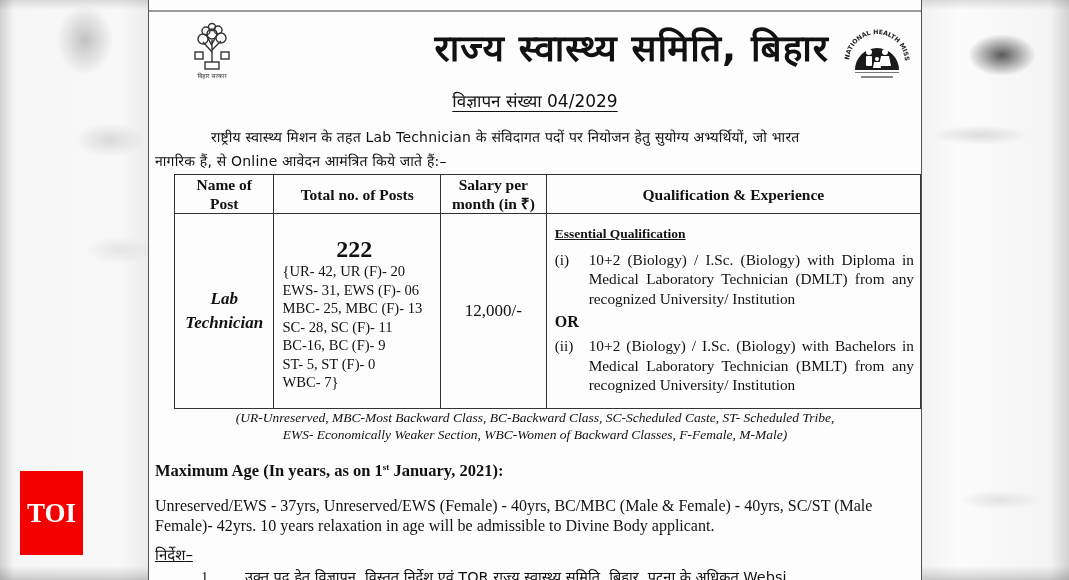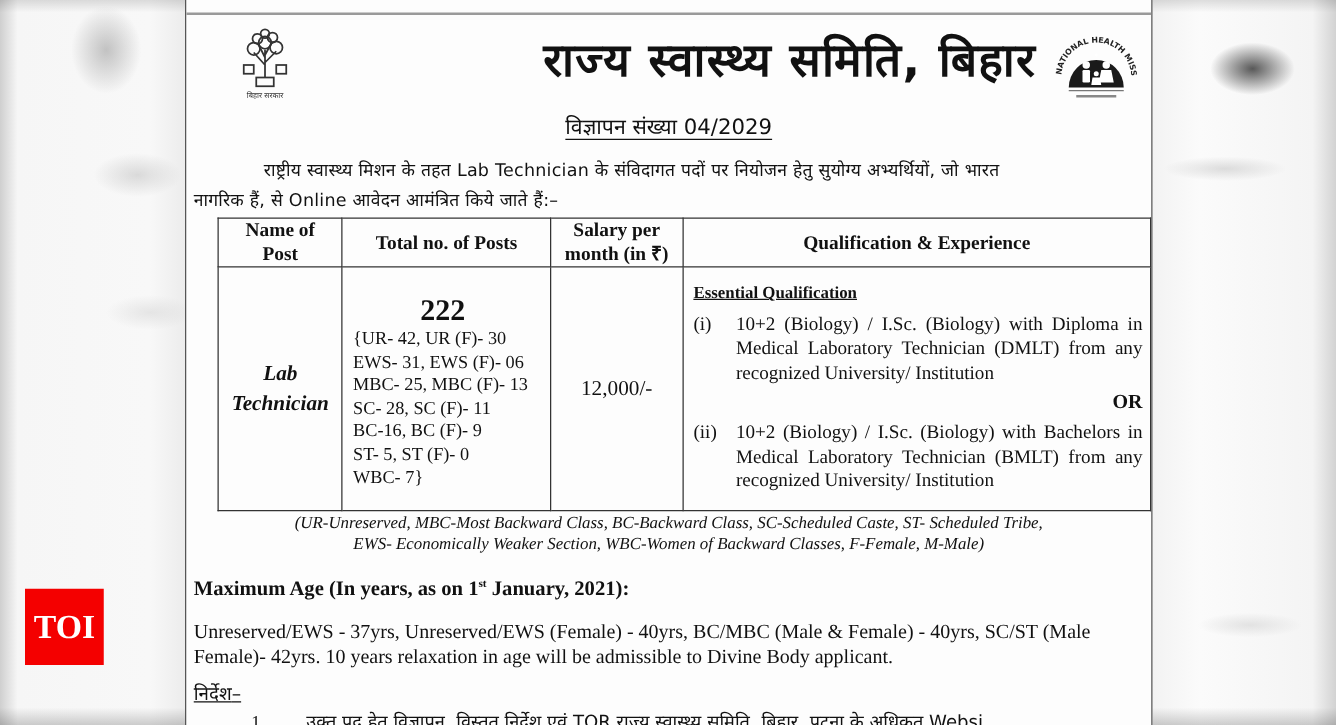--- a/index.html
+++ b/index.html
@@ -24,21 +24,21 @@
       radial-gradient(ellipse 70px 14px at 60px 135px, rgba(190,190,190,.5), rgba(255,255,255,0) 70%),
       radial-gradient(ellipse 60px 14px at 80px 500px, rgba(200,200,200,.45), rgba(255,255,255,0) 70%),
       linear-gradient(90deg, #f2f2f2 0px, #fbfbfb 40px, #f4f4f4 130px, #d2d2d2 149px);
   }
   .side .shade-bottom { position:absolute; left:0; right:0; bottom:0; height:14px;
     background:linear-gradient(180deg, rgba(0,0,0,0), rgba(0,0,0,.18)); }
   .side .shade-top { position:absolute; left:0; right:0; top:0; height:10px;
     background:linear-gradient(0deg, rgba(0,0,0,0), rgba(0,0,0,.12)); }
 
   .toi-logo {
-    position:absolute; left:20px; top:471px; width:63px; height:61px;
+    position:absolute; left:20px; top:471px; width:63px; height:84px;
     background:#f40000; color:#fff;
     display:flex; align-items:center; justify-content:center;
     font-family:"Liberation Serif", serif; font-weight:700; font-size:27px; letter-spacing:0;
   }
 
   
   .doc {
     position:absolute; left:148px; top:0; width:772px; height:580px;
     background:#fdfdfd;
     border-left:1px solid #555; border-right:1px solid #555;
@@ -81,21 +81,21 @@
   .post-name { font-weight:700; font-size:17px; line-height:24px; text-align:center;font-style:italic; }
   .posts-cell { vertical-align:top !important; padding-top:22px !important; }
   .total { font-weight:700; font-size:24px; text-align:center; margin-left:-6px; line-height:26px; }
   .breakup { font-size:14.6px; line-height:18.5px; padding-left:8px; white-space:nowrap; }
   .salary { text-align:center; font-size:17px; }
   .qual { vertical-align:top !important; padding:10px 6px 6px 8px !important; font-size:15.3px; line-height:19.6px; }
   .qual .ess { font-weight:700; font-size:13.5px; text-decoration:underline; margin-bottom:6px; }
   .qual .item { display:flex; }
   .qual .num { width:34px; flex:none; }
   .qual .txt { text-align:justify; flex:1; }
-  .qual .or { text-align:right; font-weight:700; font-size:16px; margin:4px 0 4px; }
+  .qual .or { text-align:left; font-weight:700; font-size:16px; margin:4px 0 4px; }
 
   .legend {
     position:absolute; left:0; width:772px; top:409px; text-align:center;
     font-style:italic; font-size:13.5px; line-height:17px;
   }
   .age-head {
     position:absolute; left:6px; top:461px; font-weight:700; font-size:16.5px;
   }
   .age-head sup { font-size:9px; }
   .age-text {
@@ -198,21 +198,21 @@
       <th class="c4">Qualification &amp; Experience</th>
     </tr>
     <tr style="height:195px">
       <td class="post-name">
         <div>Lab</div>
         <div>Technician</div>
       </td>
       <td class="posts-cell">
         <div class="total">222</div>
         <div class="breakup">
-          <div>{UR-  42, UR (F)- 30</div>
+          <div>{UR-  42, UR (F)- 20</div>
           <div>EWS-  31,  EWS (F)- 06</div>
           <div>MBC-  25,  MBC (F)- 13</div>
           <div>SC-  28,  SC (F)- 11</div>
           <div>BC-16,  BC (F)- 9</div>
           <div>ST-   5,  ST (F)- 0</div>
           <div>WBC- 7}</div>
         </div>
       </td>
       <td class="salary">12,000/-</td>
       <td class="qual">

